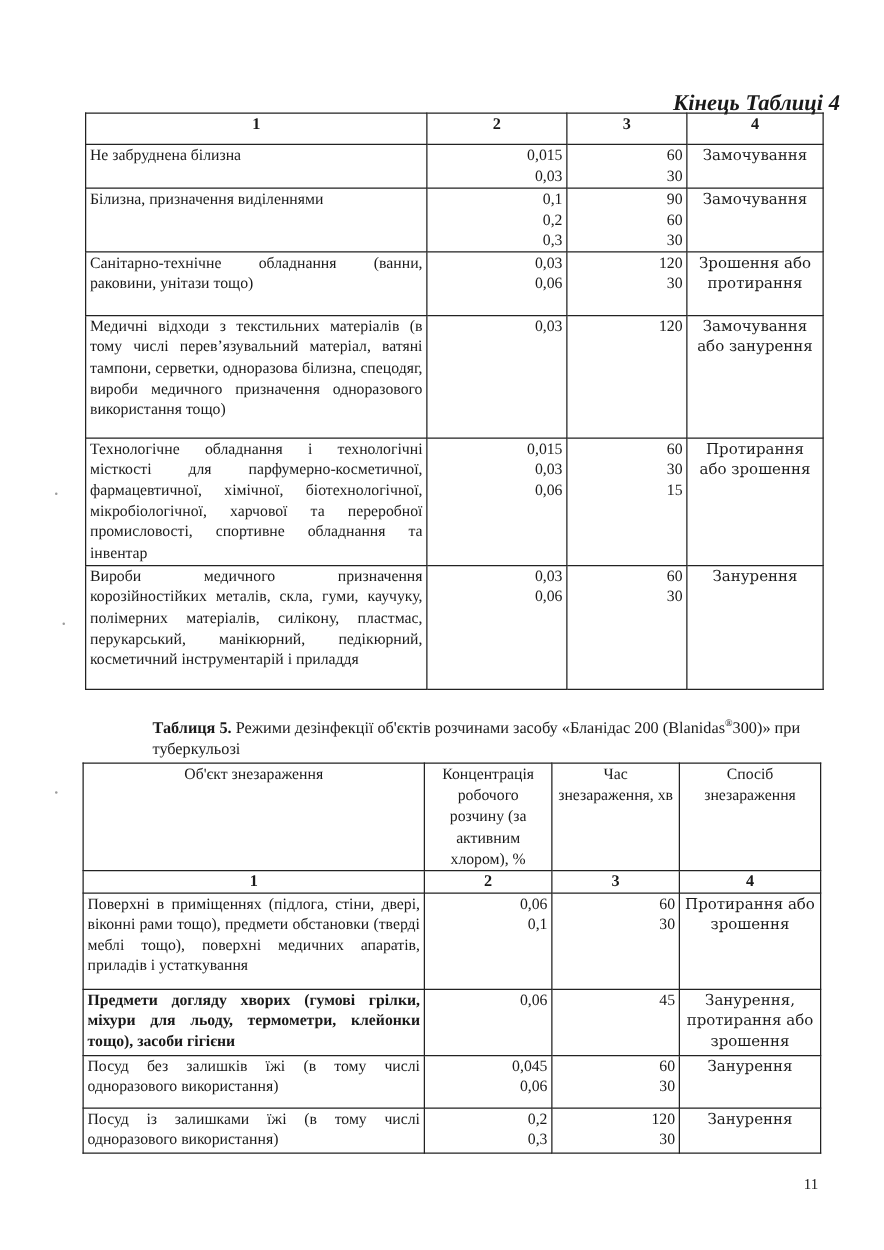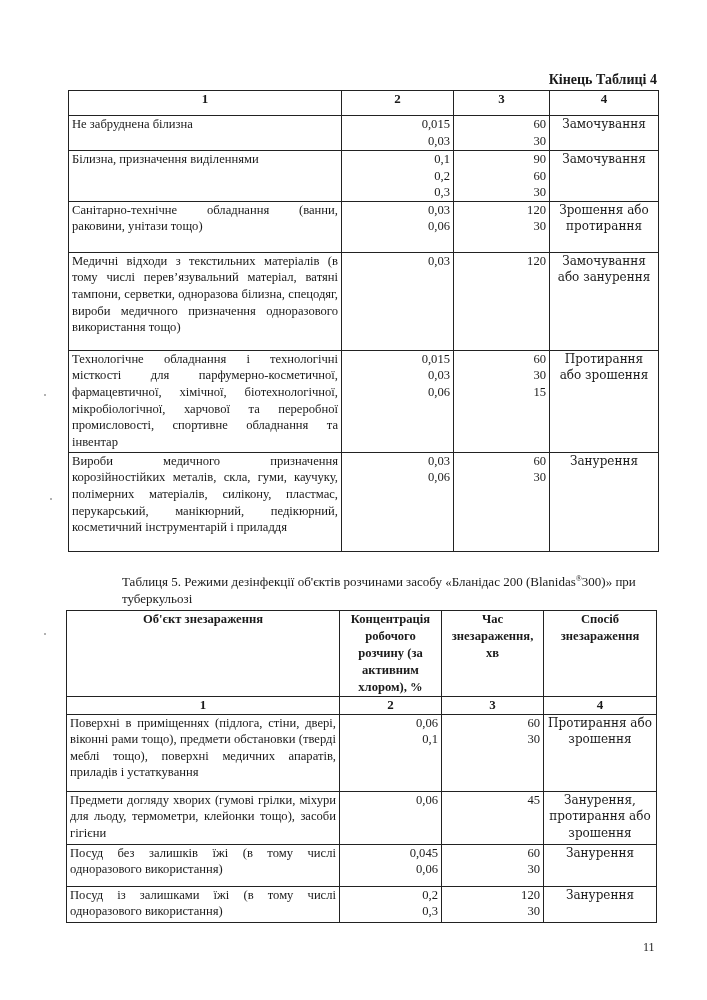--- a/index.html
+++ b/index.html
@@ -2,47 +2,47 @@
 <html><head>
 <meta charset="utf-8">
 <style>
   html, body { margin: 0; padding: 0; background: #ffffff; }
   body {
     width: 707px; height: 1000px; position: relative; overflow: hidden;
     font-family: "Liberation Serif", "DejaVu Serif", serif;
     color: #1a1a1a;
   }
   .caption-right {
-    position: absolute; top: 72px; right: 50px;
-    font-weight: bold; font-size: 14px;
+    position: absolute; top: 72px; right: 35px;
+    font-weight: bold; font-size: 18px; font-style: italic;
   }
   table.t {
     position: absolute;
     border-collapse: collapse;
     font-size: 12.6px;
     line-height: 16.6px;
     table-layout: fixed;
   }
   table.t td {
     border: 1px solid #222;
     vertical-align: top;
     padding: 0 3px;
   }
   #t4 { left: 68px; top: 90px; width: 590px; }
   #t5 { left: 66px; top: 610px; width: 590px; }
   .num { text-align: center; font-weight: bold; font-size: 13px; }
   .c { text-align: right; }
   .multi span { display: block; }
-  .hdr { font-weight: bold; text-align: center; line-height: 17px; }
+  .hdr { font-weight: normal; text-align: center; line-height: 17px; }
   .title5 {
     position: absolute; left: 66px; top: 570px; width: 600px;
     font-size: 13px; line-height: 17px;
   }
   .title5 .ind { padding-left: 56px; }
-  .title5 b { font-weight: normal; }
+  .title5 b { font-weight: bold; }
   sup { font-size: 8px; }
   .pagenum { position: absolute; left: 643px; top: 940px; font-size: 12px; }
   .dot { position: absolute; width: 2px; height: 2px; background: #999; border-radius: 1px; }
 </style>
 </head>
 <body>
 
 <div class="caption-right">Кінець Таблиці 4</div>
 
 <table class="t" id="t4">
@@ -170,21 +170,21 @@
           <span>0,06</span>
           <span>0,1</span>
         </td>
         <td class="c multi">
           <span>60</span>
           <span>30</span>
         </td>
         <td style="text-align: center; font-family: &quot;DejaVu Serif&quot;, serif; font-size: 12px;">Протирання або зрошення</td>
       </tr>
       <tr style="height: 53px;">
-        <td style="text-align: justify;">Предмети догляду хворих (гумові грілки, міхури для льоду, термометри, клейонки тощо), засоби гігієни</td>
+        <td style="text-align: justify; font-weight: bold;">Предмети догляду хворих (гумові грілки, міхури для льоду, термометри, клейонки тощо), засоби гігієни</td>
         <td class="c multi">
           <span>0,06</span>
         </td>
         <td class="c multi">
           <span>45</span>
         </td>
         <td style="text-align: center; font-family: &quot;DejaVu Serif&quot;, serif; font-size: 12px;">Занурення, протирання або зрошення</td>
       </tr>
       <tr style="height: 42px;">
         <td style="text-align: justify;">Посуд без залишків їжі (в тому числі одноразового використання)</td>

